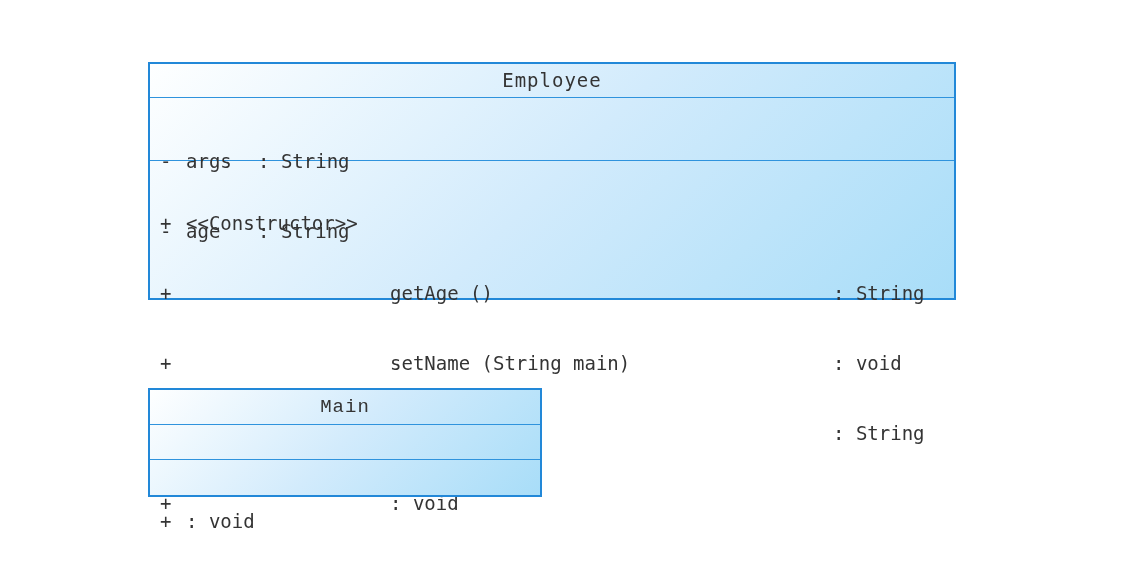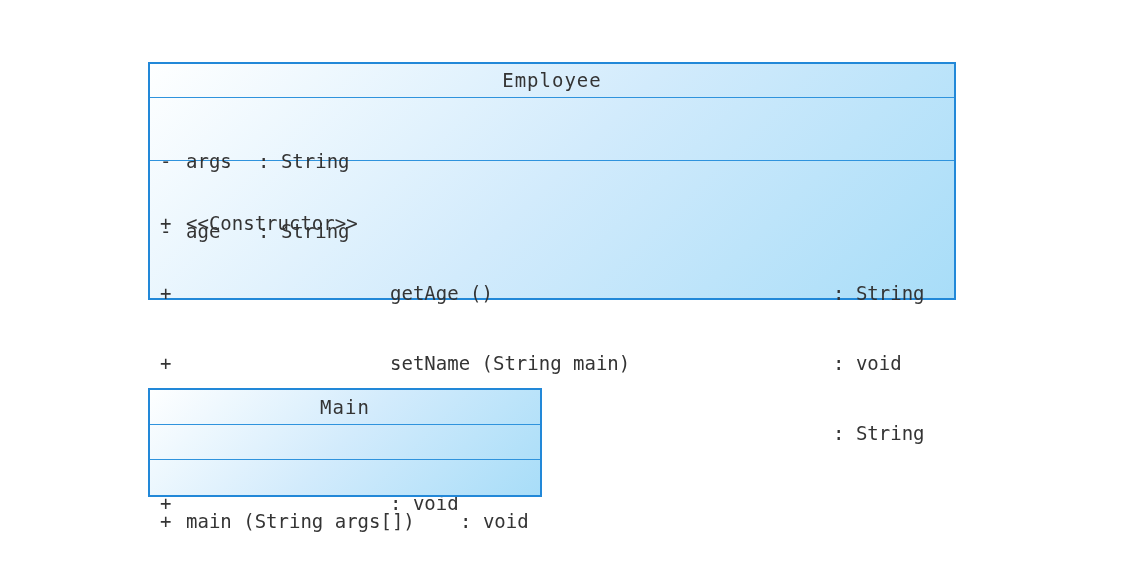--- a/index.html
+++ b/index.html
@@ -27,21 +27,21 @@
     font-size:19px;
   }
   .uml-class.employee{left:148px;top:62px;width:808px;height:238px;}
   .uml-class.mainbox{left:148px;top:388px;width:394px;height:109px;}
 
   .cls-header{
     text-align:center;
     letter-spacing:1px;
   }
   .employee .cls-header{height:33px;line-height:33px;}
-  .mainbox  .cls-header{height:34px;line-height:34px;}
+  .mainbox  .cls-header{height:34px;line-height:34px;font-family:Liberation Mono, monospace;}
 
   .cls-attrs,.cls-methods{
     border-top:1px solid var(--divider-color);
     white-space:pre;
   }
   .employee .cls-attrs{height:63px;padding-top:6px;}
   .employee .cls-methods{height:138px;padding-top:5px;}
   .mainbox  .cls-attrs{height:35px;}
   .mainbox  .cls-methods{height:36px;padding-top:4px;}
 
@@ -110,19 +110,18 @@
   </div>
 
   <div class="uml-class mainbox">
     <div class="cls-header">Main</div>
 
     <div class="cls-attrs"></div>
 
     <div class="cls-methods">
       <div class="row main-method-row">
         <span class="sym">+</span>
-        <span>main (String args[])</span>
         <span>: void</span>
       </div>
     </div>
   </div>
 
 </div>
 
 </body></html>

